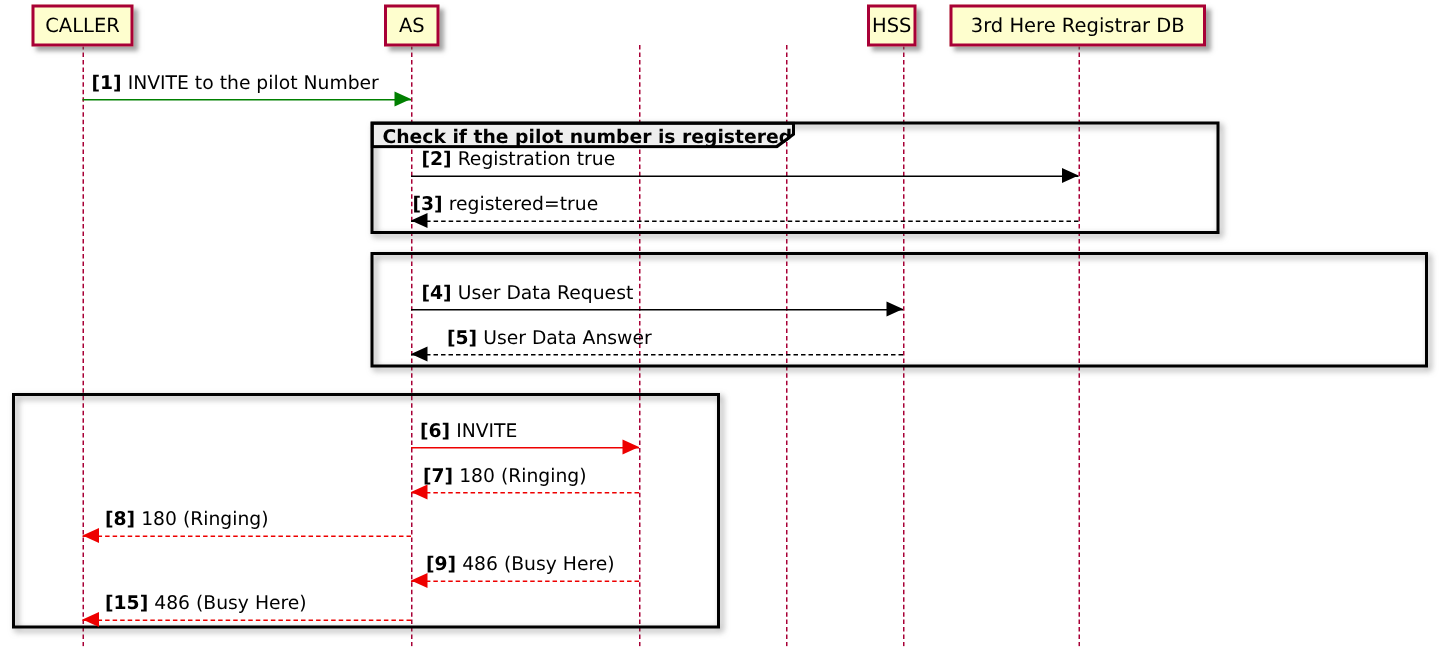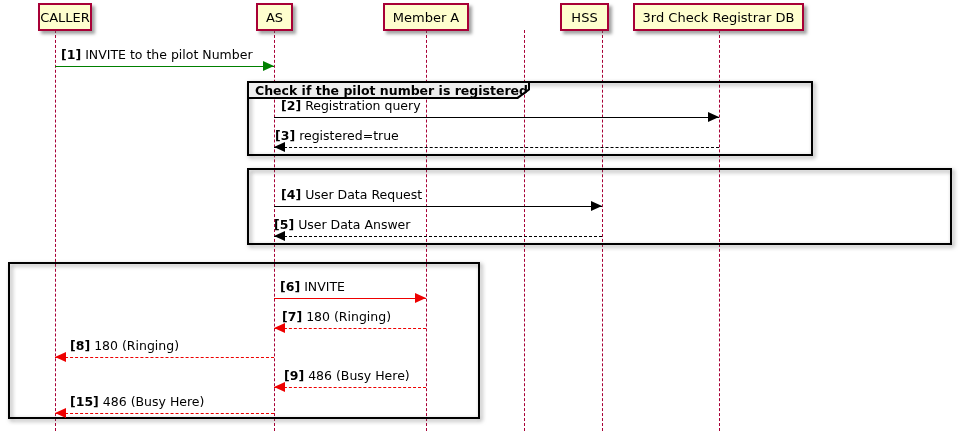--- a/index.html
+++ b/index.html
@@ -52,64 +52,61 @@
   <div class="group" style="left:247px;top:81px;width:566px;height:75px"></div>
   <div class="ghead" style="left:247px;top:81px;width:283px;height:18px">
     <div class="ghead-in"></div>
     <div class="gtitle">Check if the pilot number is registered</div>
   </div>
 
   <div class="group" style="left:247px;top:168px;width:705px;height:77px"></div>
 
   <div class="group" style="left:8px;top:262px;width:472px;height:157px"></div>
 
-  <div class="participant" style="left:38px;width:54px">
+  <div class="participant" style="left:21px;width:68px">
       <span>CALLER</span>
     </div>
   <div class="participant" style="left:256px;width:37px">
       <span>AS</span>
     </div>
-  <div class="participant" style="left:383px;width:86px">
-      <span>Member A</span>
-    </div>
-  <div class="participant" style="left:560px;width:49px">
+  <div class="participant" style="left:578px;width:33px">
       <span>HSS</span>
     </div>
   <div class="participant" style="left:633px;width:171px">
-      <span>3rd Check Registrar DB</span>
+      <span>3rd Here Registrar DB</span>
     </div>
 
   <div class="msg c-green">
     <div class="line" style="left:55px;top:66px;width:219px"></div>
     <div class="head right" style="left:263px;top:61px"></div>
     <div class="label" style="left:61px;top:47px"><span class="num">[1]</span><span>INVITE to the pilot Number</span></div>
   </div>
 
   <div class="msg c-black">
     <div class="line" style="left:274px;top:117px;width:445px"></div>
     <div class="head right" style="left:708px;top:112px"></div>
-    <div class="label" style="left:281px;top:98px"><span class="num">[2]</span><span>Registration query</span></div>
+    <div class="label" style="left:281px;top:98px"><span class="num">[2]</span><span>Registration true</span></div>
   </div>
 
   <div class="msg c-black">
     <div class="line dashed" style="left:274px;top:147px;width:445px"></div>
     <div class="head left" style="left:274px;top:142px"></div>
     <div class="label" style="left:275px;top:128px"><span class="num">[3]</span><span>registered=true</span></div>
   </div>
 
   <div class="msg c-black">
     <div class="line" style="left:274px;top:206px;width:328px"></div>
     <div class="head right" style="left:591px;top:201px"></div>
     <div class="label" style="left:281px;top:187px"><span class="num">[4]</span><span>User Data Request</span></div>
   </div>
 
   <div class="msg c-black">
     <div class="line dashed" style="left:274px;top:236px;width:328px"></div>
     <div class="head left" style="left:274px;top:231px"></div>
-    <div class="label" style="left:274px;top:217px"><span class="num">[5]</span><span>User Data Answer</span></div>
+    <div class="label" style="left:298px;top:217px"><span class="num">[5]</span><span>User Data Answer</span></div>
   </div>
 
   <div class="msg c-red">
     <div class="line" style="left:274px;top:298px;width:152px"></div>
     <div class="head right" style="left:415px;top:293px"></div>
     <div class="label" style="left:280px;top:279px"><span class="num">[6]</span><span>INVITE</span></div>
   </div>
 
   <div class="msg c-red">
     <div class="line dashed" style="left:274px;top:328px;width:152px"></div>

